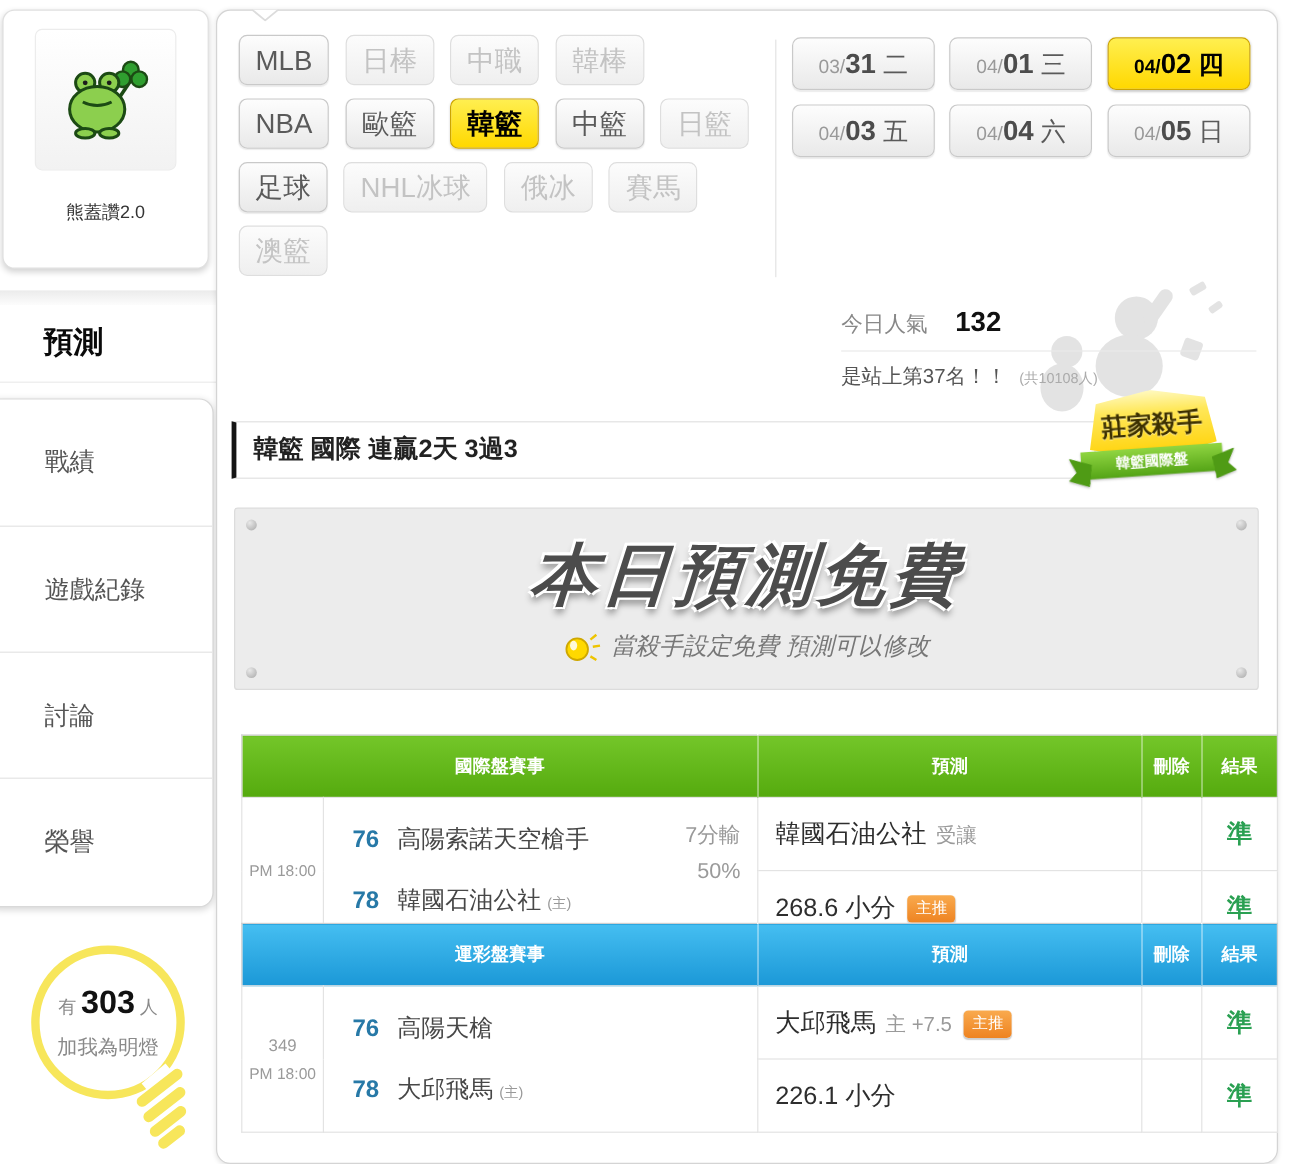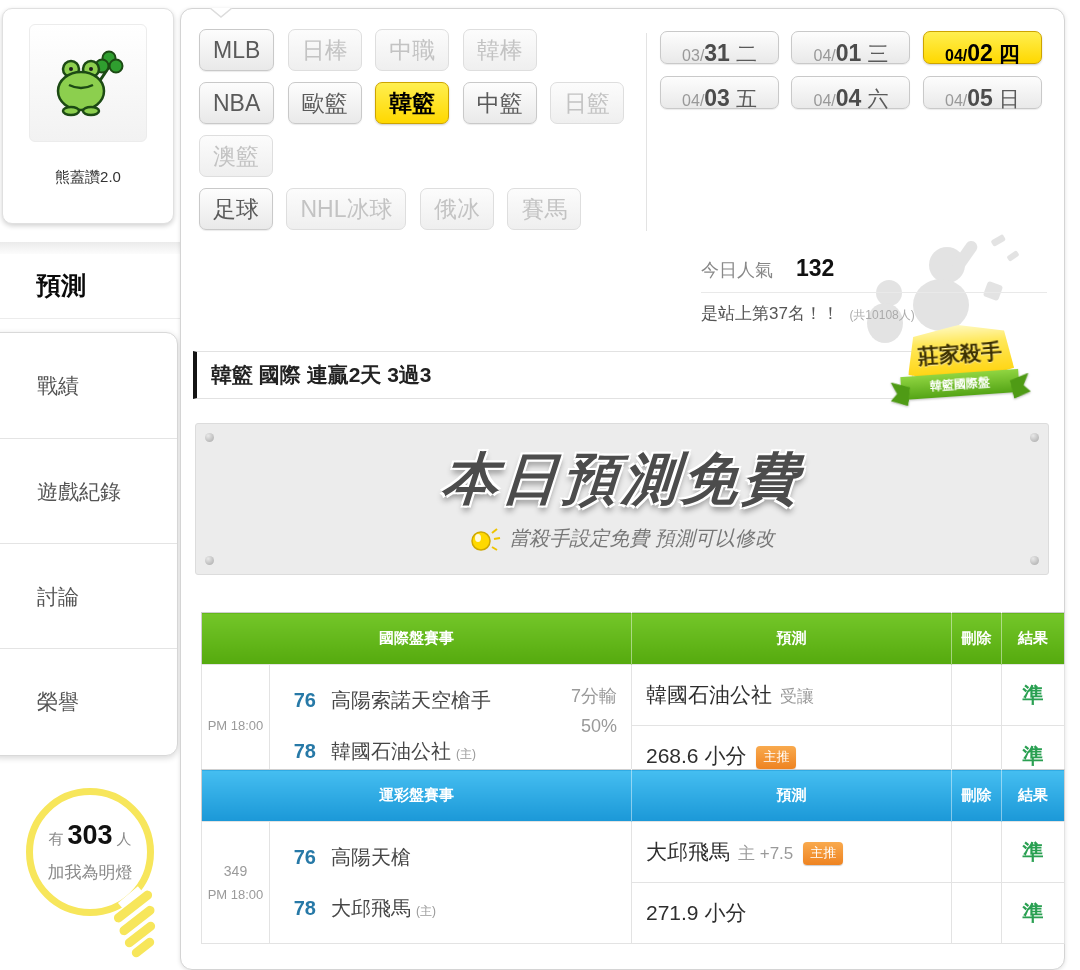--- a/index.html
+++ b/index.html
@@ -61,21 +61,21 @@
     box-shadow:0 1px 1px rgba(0,0,0,.08); font-family:inherit; }
   .stab.dis { color:#c3c3c3; border-color:#dedede;
     background:linear-gradient(#fcfcfc,#efefef); box-shadow:none; }
   .stab.sel { color:#000; font-weight:bold; border-color:#cda400;
     background:linear-gradient(#ffef50,#ffd800); box-shadow:0 1px 2px rgba(0,0,0,.2); }
 
   .v-divider { position:absolute; left:465px; top:24px; width:1px; height:198px; background:#e3e3e3; }
 
   
   .date-tabs { position:absolute; left:479px; top:22px; width:398px; }
-  .dtab { display:inline-block; width:119px; height:33px; line-height:42px; margin:0 8px 12px 0;
+  .dtab { display:inline-block; width:119px; height:44px; line-height:42px; margin:0 8px 12px 0;
     text-align:center; border-radius:7px; border:1px solid #c9c9c9; cursor:pointer;
     background:linear-gradient(#fdfdfd,#e9e9e9); white-space:nowrap;
     box-shadow:0 1px 1px rgba(0,0,0,.08); font-family:inherit; }
   .dtab .mo { font-size:16px; color:#999; }
   .dtab .dy { font-size:23px; font-weight:bold; color:#4c4c4c; }
   .dtab .wk { font-size:21px; color:#5a5a5a; margin-left:6px; }
   .dtab.sel { border-color:#cda400; background:linear-gradient(#ffef50,#ffd800);
     box-shadow:0 1px 2px rgba(0,0,0,.2); }
   .dtab.sel .mo,.dtab.sel .dy,.dtab.sel .wk { color:#000; font-weight:bold; }
 
@@ -213,27 +213,27 @@
       <button class="stab dis">韓棒</button>
     </div>
     <div class="tab-row">
       <button class="stab en">NBA</button>
       <button class="stab en">歐籃</button>
       <button class="stab sel">韓籃</button>
       <button class="stab en">中籃</button>
       <button class="stab dis">日籃</button>
     </div>
     <div class="tab-row">
-      <button class="stab dis">澳籃</button>
-    </div>
-    <div class="tab-row">
       <button class="stab en">足球</button>
       <button class="stab dis">NHL冰球</button>
       <button class="stab dis">俄冰</button>
       <button class="stab dis">賽馬</button>
+    </div>
+    <div class="tab-row">
+      <button class="stab dis">澳籃</button>
     </div>
   </div>
 
   <div class="v-divider"></div>
 
   <div class="date-tabs">
     <button class="dtab">
       <span class="mo">03/</span><span class="dy">31</span><span class="wk">二</span>
     </button>
     <button class="dtab">
@@ -376,21 +376,21 @@
         </div>
       </td>
       <td class="c-pred">
         <span class="pred-main">大邱飛馬</span><span class="pred-suffix">主 +7.5</span><span class="pill">主推</span>
       </td>
       <td></td>
       <td class="c-res">準</td>
     </tr>
     <tr>
       <td class="c-pred">
-        <span class="pred-main">271.9 小分</span>
+        <span class="pred-main">226.1 小分</span>
       </td>
       <td></td>
       <td class="c-res">準</td>
     </tr>
   </tbody>
     </table>
 
 </div>
 
 </body></html>

